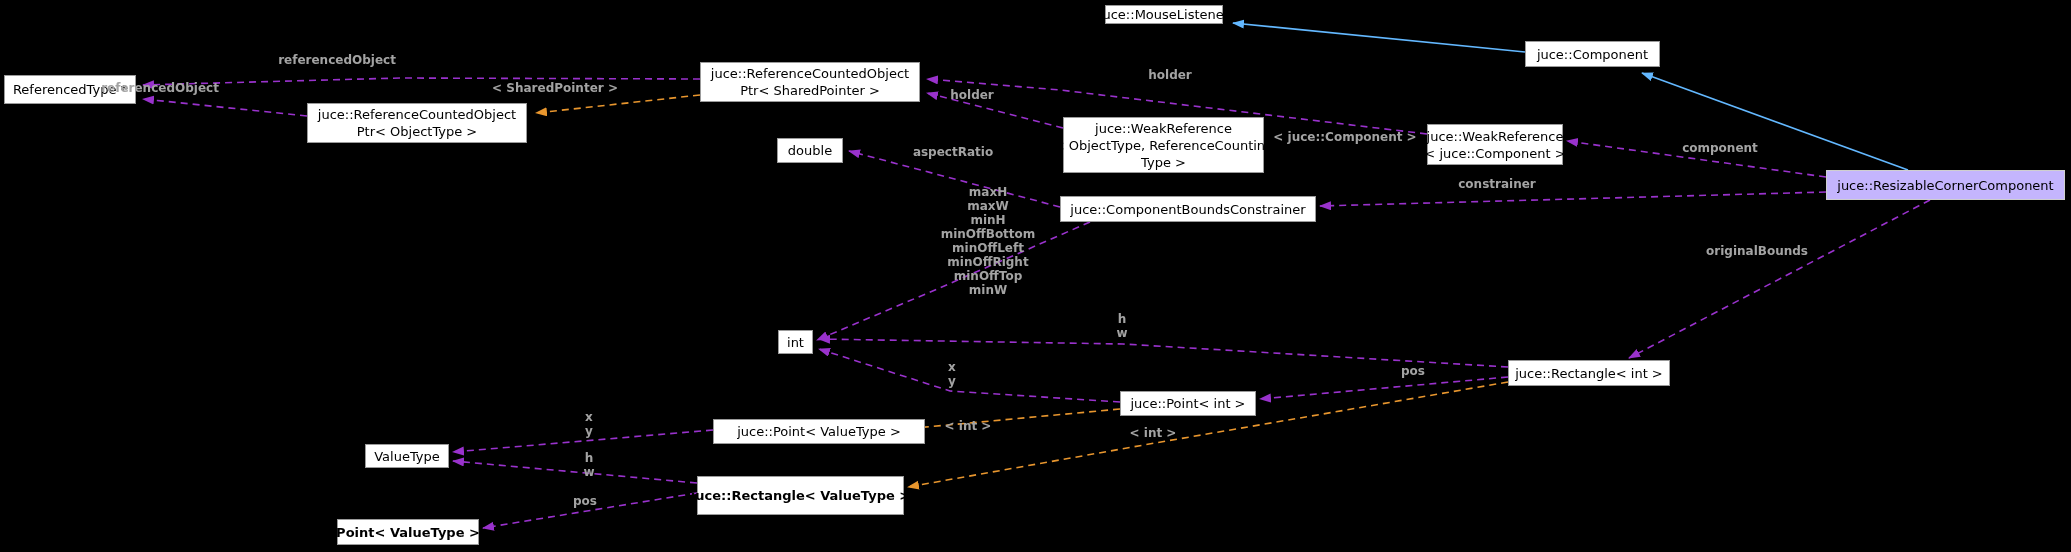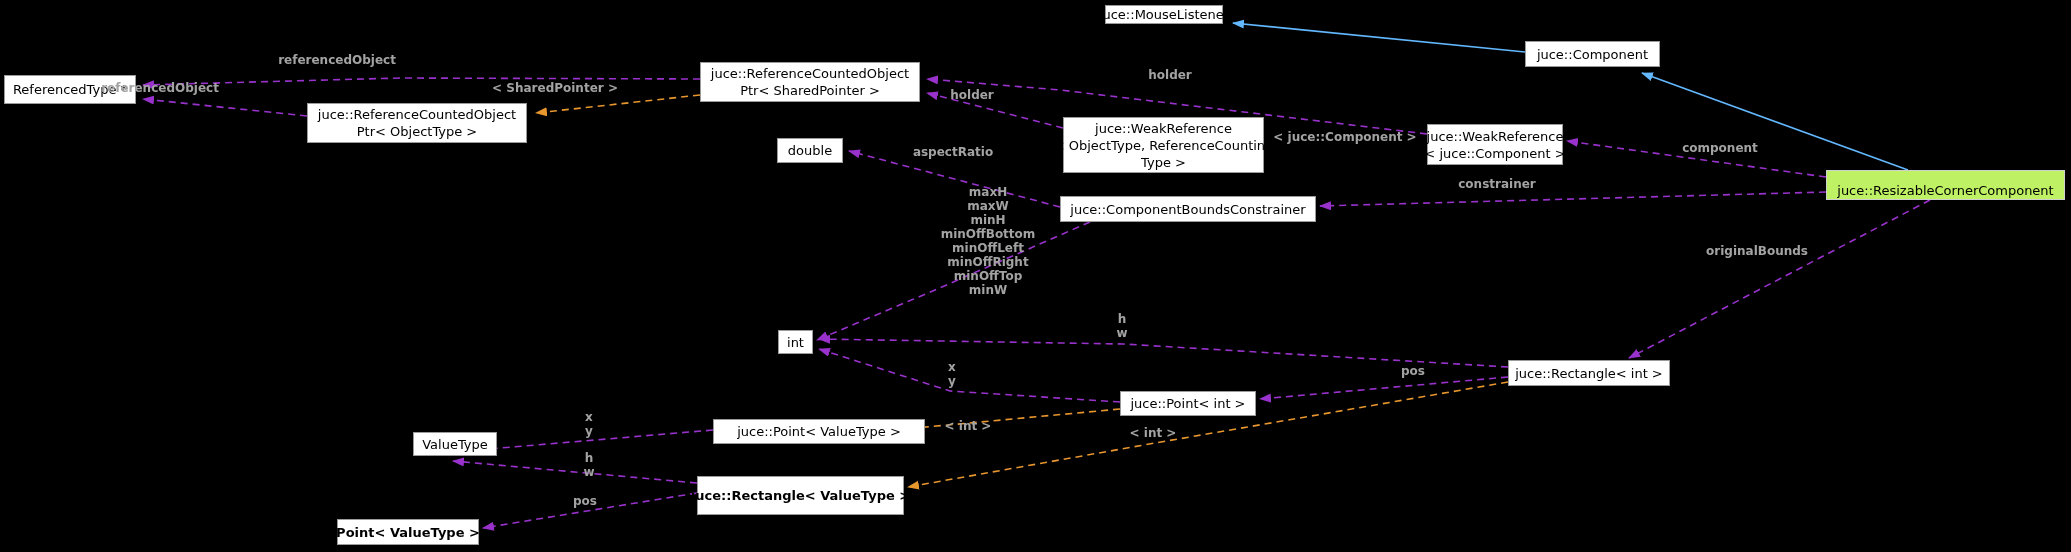--- a/index.html
+++ b/index.html
@@ -2,21 +2,21 @@
 <html><head>
 <meta charset="utf-8">
 <style>
   html,body{margin:0;padding:0;background:#000;}
   #stage{position:relative;width:2071px;height:552px;background:#000;overflow:hidden;
          font-family:"DejaVu Sans","Liberation Sans",sans-serif;}
   #edges{position:absolute;left:0;top:0;width:2071px;height:552px;}
   .node{position:absolute;box-sizing:border-box;background:#fff;border:1.5px solid #9b9b9b;
         color:#000;display:flex;flex-direction:column;align-items:center;justify-content:center;
         font-size:13px;line-height:17px;text-align:center;white-space:nowrap;padding:0 6px;}
-  .node.hl{background:#bef264;border-color:#cfcfcf;justify-content:flex-end;}
+  .node.hl{background:#c4b5fd;border-color:#cfcfcf;}
   .elabel{position:absolute;transform:translate(-50%,-50%);color:#a3a3a3;font-size:12px;
           font-weight:bold;line-height:14px;text-align:center;white-space:pre-line;}
 </style>
 </head>
 <body>
 
 <div id="stage">
   <svg id="edges" viewBox="0 0 2071 552" xmlns="http://www.w3.org/2000/svg">
       <defs>
         <marker id="arrow-usage" markerWidth="13" markerHeight="10" refX="11" refY="4.5" orient="auto" markerUnits="userSpaceOnUse">
@@ -88,21 +88,21 @@
       </div>
       <div class="node" style="left: 778px; top: 330px; width: 35px; height: 24px;">
         <div>int</div>
       </div>
       <div class="node" style="left: 1120px; top: 391px; width: 136px; height: 25px;">
         <div>juce::Point&lt; int &gt;</div>
       </div>
       <div class="node" style="left: 1508px; top: 360px; width: 162px; height: 26px;">
         <div>juce::Rectangle&lt; int &gt;</div>
       </div>
-      <div class="node" style="left: 365px; top: 432px; width: 84px; height: 24px; margin-left: 48px;">
+      <div class="node" style="left: 365px; top: 444px; width: 84px; height: 24px;">
         <div>ValueType</div>
       </div>
       <div class="node" style="left: 713px; top: 419px; width: 212px; height: 25px;">
         <div>juce::Point&lt; ValueType &gt;</div>
       </div>
       <div class="node" style="left: 697px; top: 476px; width: 207px; height: 39px; font-weight: bold;">
         <div>juce::Rectangle&lt; ValueType &gt;</div>
       </div>
       <div class="node" style="left: 337px; top: 519px; width: 142px; height: 26px; font-weight: bold;">
         <div>Point&lt; ValueType &gt;</div>

